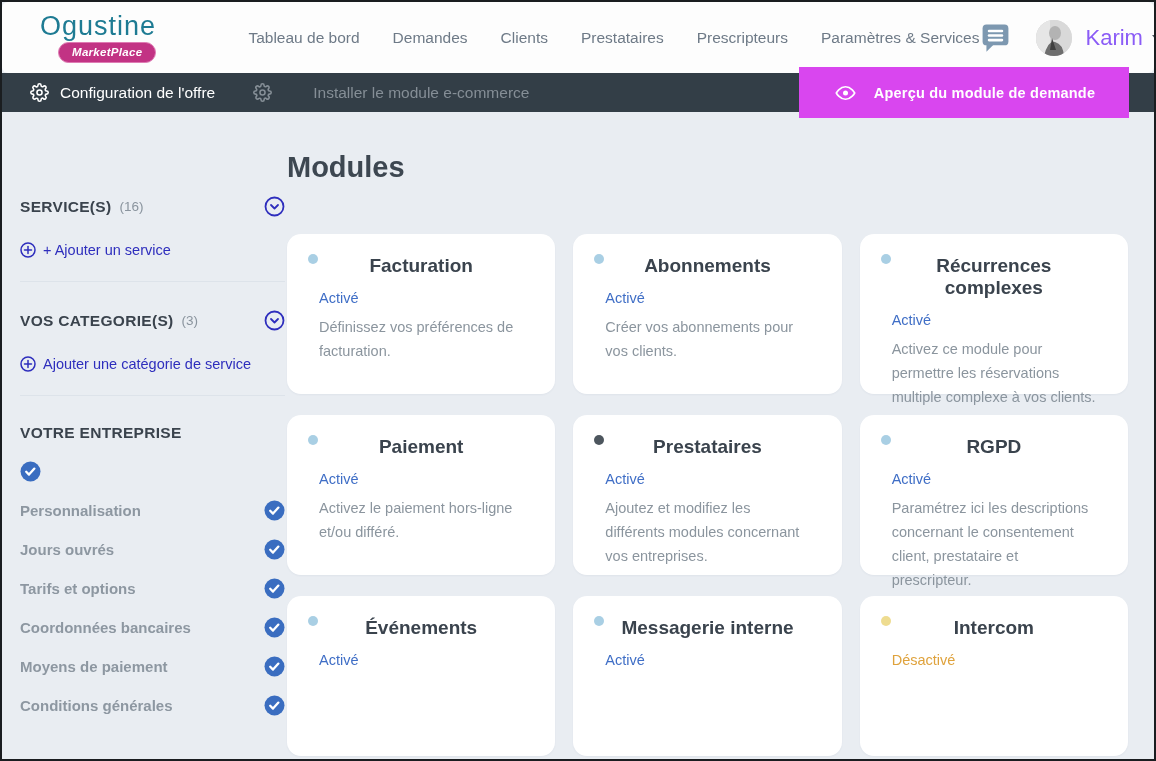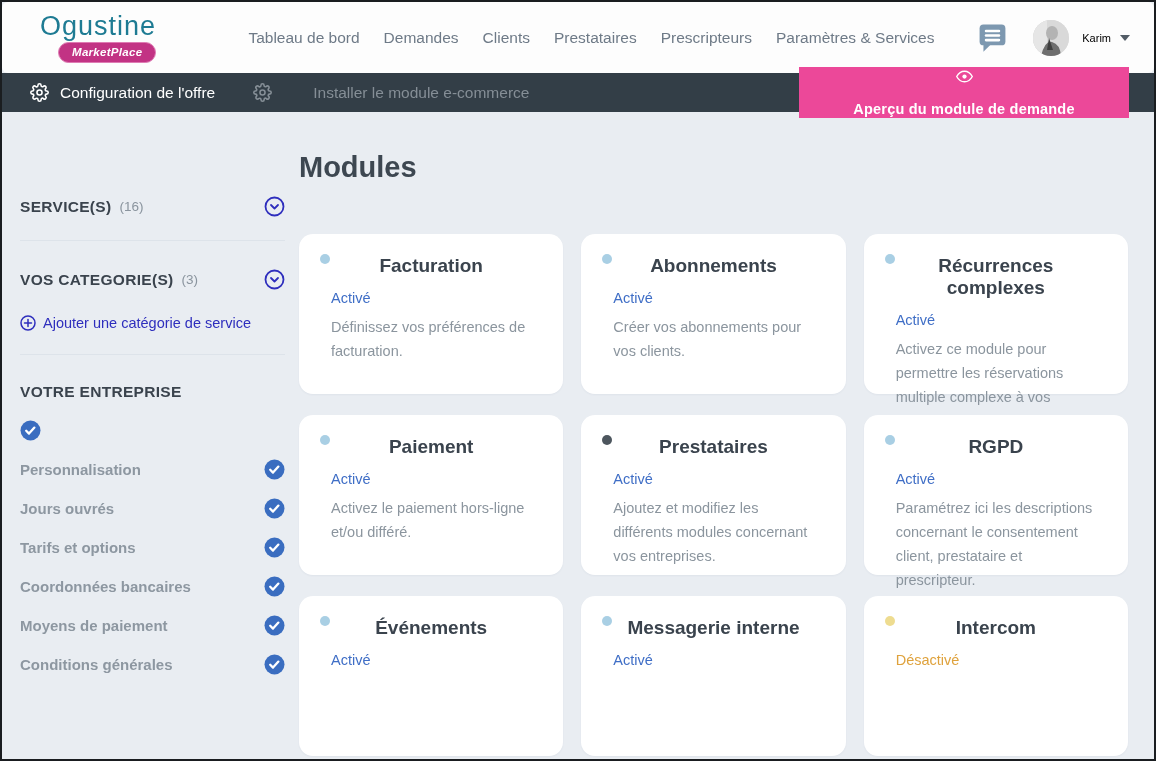--- a/index.html
+++ b/index.html
@@ -21,49 +21,49 @@
     height:71px; flex-shrink:0; background:#fdfdfd;
     display:flex; align-items:center; padding:0 24px 0 38px;border-radius:6px;
   }
   .logo { display:flex; flex-direction:column; cursor:pointer; }
   .logo-text { font-size:27px; color:#1e7b93; letter-spacing:1px; line-height:1; }
   .logo-badge {
     margin:2px 0 0 18px; align-self:flex-start;
     background:#c23384; color:#fff; font-size:11.5px; font-weight:bold; font-style:italic;
     padding:3px 13px 4px; border-radius:12px; border:1px solid #de7bb3; letter-spacing:.3px;
   }
-  .main-nav { display:flex; gap:24px; margin-left:92px; }
+  .main-nav { display:flex; gap:33px; margin-left:92px; }
   .main-nav a { color:#6e7a87; font-size:15.5px; text-decoration:none; white-space:nowrap; }
   .header-right { margin-left:auto; display:flex; align-items:center; }
   .chat-btn { cursor:pointer; display:flex; margin-right:24px; }
   .avatar {
     width:36px; height:36px; border-radius:50%; overflow:hidden; flex-shrink:0;
     margin-right:13px; cursor:pointer; background:#dcdcdc;
   }
-  .user-name { color:#000000; font-size:11px; cursor:pointer; }
+  .user-name { color:#8b5cf6; font-size:22px; cursor:pointer; }
   .caret-down {
     width:0; height:0; margin-left:9px; cursor:pointer;
     border-left:5px solid transparent; border-right:5px solid transparent;
     border-top:6px solid #525c66;
   }
 
   
   .subnav {
     height:39px; flex-shrink:0; background:#333e47;
     display:flex; align-items:center;
   }
   .subnav-item { display:flex; align-items:center; gap:11px; cursor:pointer; }
   .subnav-item.active { color:#fff; margin-left:28px; }
   .subnav-item.muted  { color:#858e96; margin-left:38px;gap:41px; }
   .subnav-item span { font-size:15.5px; }
   .preview-btn {
     margin-left:auto; margin-right:25px; width:330px; height:51px;
-    background:#ec4899; border:none; cursor:pointer;
+    background:#d946ef; border:none; cursor:pointer;
     display:flex; align-items:center; justify-content:center; gap:16px;
-    color:#fff; font-family:inherit; font-size:14.5px; font-weight:bold; letter-spacing:.2px;flex-direction:column;
+    color:#fff; font-family:inherit; font-size:14.5px; font-weight:bold; letter-spacing:.2px;
   }
 
   
   .content { flex:1; display:flex; padding:0 26px 0 18px; overflow:hidden; }
 
   
   .sidebar { width:265px; flex-shrink:0; padding-top:84px; }
   .side-row { display:flex; align-items:center; }
   .side-title { font-size:15.5px; font-weight:bold; color:#3a434d; letter-spacing:.3px; }
   .side-count { font-size:13.5px; color:#8a949e; margin-left:8px; }
@@ -72,21 +72,21 @@
     display:flex; align-items:center; gap:7px; margin-top:25px;
     color:#2e2ebd; font-size:14.5px; text-decoration:none;
   }
   .side-hr { border:none; border-top:1px solid #dde3ea; margin:23px 0 28px; }
   .company-title { margin-top:6px; }
   .company-item { display:flex; align-items:center; margin-top:19px; height:20px; cursor:pointer; }
   .company-item .label { flex:1; color:#8d97a1; font-size:15px; font-weight:bold; }
   .check-wrap { display:flex; }
 
   
-  .main-col { flex:1; padding-top:39px; margin-left:14px; }
+  .main-col { flex:1; padding-top:39px; margin-left:2px; }
   .page-title { font-size:29px; font-weight:600; color:#3d4751; margin:0 0 50px 0; }
   .grid { display:grid; grid-template-columns:repeat(3,1fr); gap:21px 18px; }
   .card {
     position:relative; background:#fff; height:160px; border-radius:14px;
     padding:0 32px; box-shadow:0 1px 2px rgba(40,60,90,.05); cursor:pointer;
   }
   .dot { position:absolute; left:21px; top:20px; width:10px; height:10px; border-radius:50%; }
   .card h3 {
     margin:21px 0 0; text-align:center;
     font-size:19px; font-weight:bold; color:#3a434d;
@@ -167,20 +167,28 @@
       <div class="side-row">
         <span class="side-title">SERVICE(S)</span>
         <span class="side-count">(16)</span>
         <span class="collapse-icon">
           <svg width="21" height="21" viewBox="0 0 21 21" fill="none" stroke="#2e2ebd" stroke-width="1.8" stroke-linecap="round" stroke-linejoin="round">
             <circle cx="10.5" cy="10.5" r="9"></circle>
               <polyline points="7,9 10.5,12.5 14,9"></polyline>
           </svg>
         </span>
       </div>
+      <a href="#" class="side-link">
+        <svg width="16" height="16" viewBox="0 0 16 16" fill="none" stroke="#2e2ebd" stroke-width="1.5" stroke-linecap="round">
+          <circle cx="8" cy="8" r="7"></circle>
+            <line x1="8" y1="4.5" x2="8" y2="11.5"></line>
+            <line x1="4.5" y1="8" x2="11.5" y2="8"></line>
+        </svg>
+        <span>+ Ajouter un service</span>
+      </a>
 
       <hr class="side-hr">
 
       <div class="side-row">
         <span class="side-title">VOS CATEGORIE(S)</span>
         <span class="side-count">(3)</span>
         <span class="collapse-icon">
           <svg width="21" height="21" viewBox="0 0 21 21" fill="none" stroke="#2e2ebd" stroke-width="1.8" stroke-linecap="round" stroke-linejoin="round">
             <circle cx="10.5" cy="10.5" r="9"></circle>
               <polyline points="7,9 10.5,12.5 14,9"></polyline>

